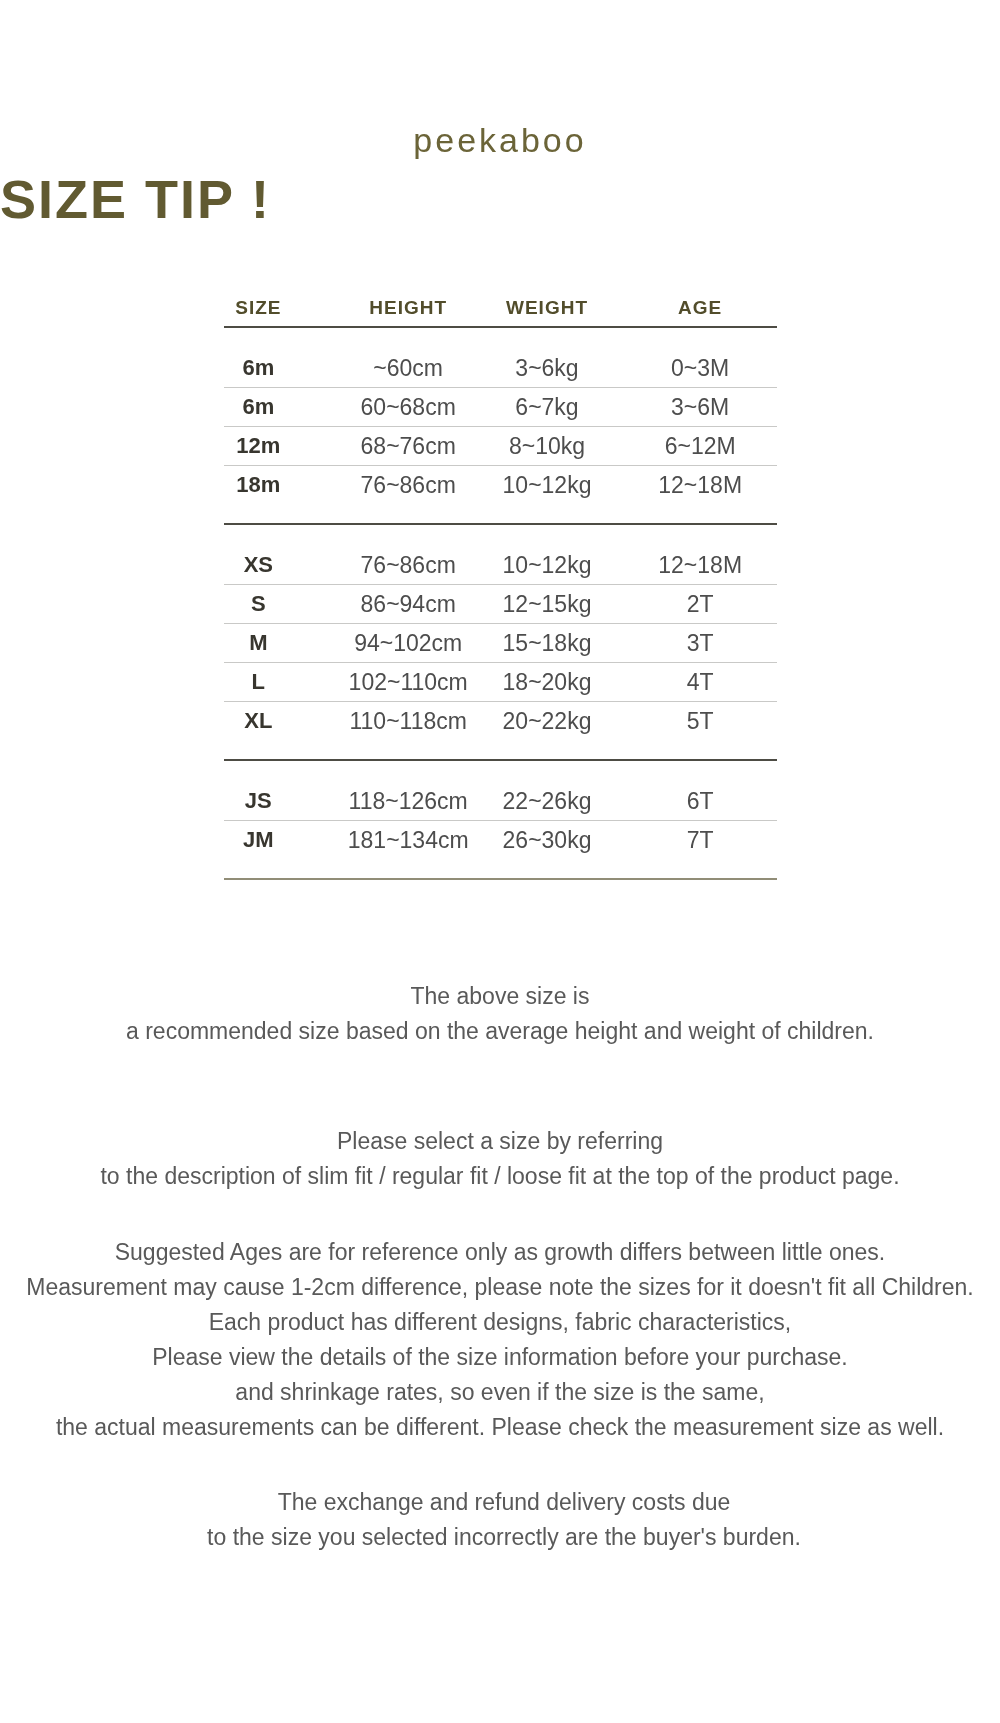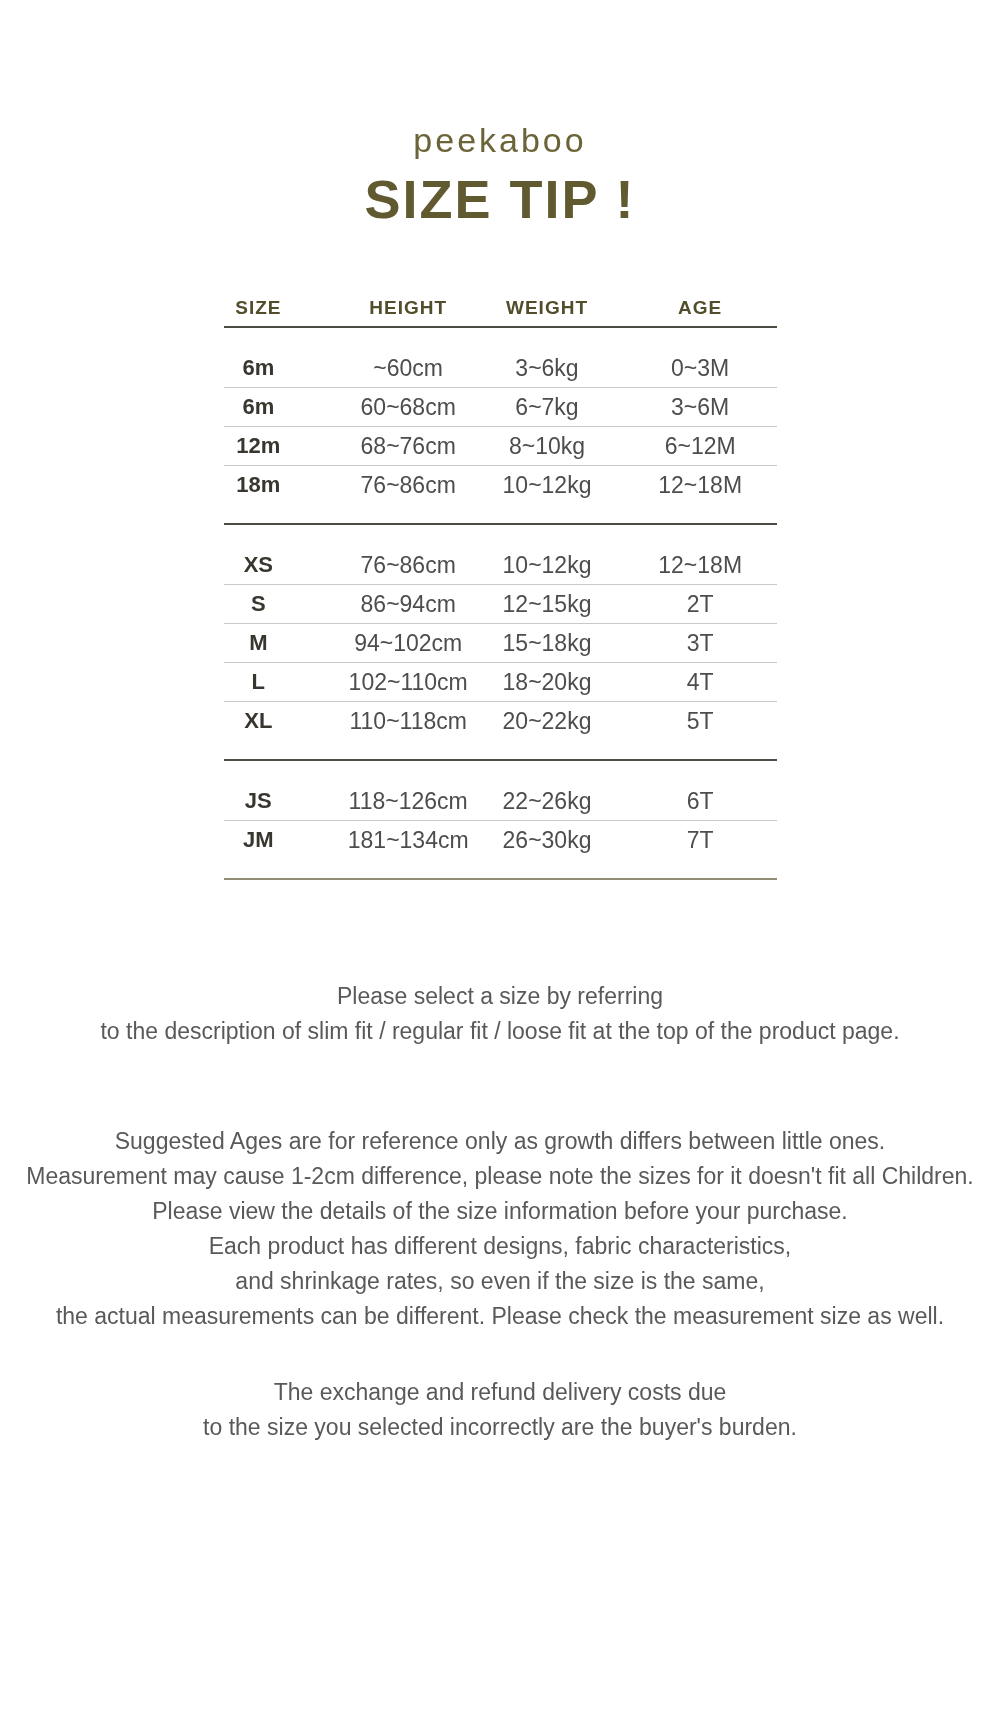--- a/index.html
+++ b/index.html
@@ -14,21 +14,21 @@
     position:relative;width:1000px;height:1723px;margin:0 auto;
     background:var(--bg);overflow:hidden;
   }
   
   .brand-logo{
     padding-top:120px;text-align:center;
     font-size:34px;line-height:40px;font-weight:normal;
     letter-spacing:3px;color:var(--brand);
   }
   .page-title{
-    margin:10px 0 0 0;text-align:center;
+    margin:10px 0 0 0;text-align:left;
     font-size:54px;line-height:58px;font-weight:bold;
     letter-spacing:2px;color:var(--title);
   }
   
   .size-table{width:553px;margin:62px auto 0 auto;}
   .thead{
     position:relative;height:36px;
     border-bottom:2px solid var(--heavy_line);
   }
   .thead .cell{
@@ -140,28 +140,32 @@
       <span class="cell c1">181~134cm</span>
       <span class="cell c2">26~30kg</span>
       <span class="cell c3">7T</span>
     </div>
         </div>
       </div>
   </section>
 
   <section class="notes" id="notes">
       <p class="note-block">
+        <span class="note-line">The above size is</span>
+        <span class="note-line">a recommended size based on the average height and weight of children.</span>
+      </p>
+      <p class="note-block">
         <span class="note-line">Please select a size by referring</span>
         <span class="note-line">to the description of slim fit / regular fit / loose fit at the top of the product page.</span>
       </p>
       <p class="note-block">
         <span class="note-line">Suggested Ages are for reference only as growth differs between little ones.</span>
         <span class="note-line">Measurement may cause 1-2cm difference, please note the sizes for it doesn't fit all Children.</span>
+        <span class="note-line">Each product has different designs, fabric characteristics,</span>
         <span class="note-line">Please view the details of the size information before your purchase.</span>
-        <span class="note-line">Each product has different designs, fabric characteristics,</span>
         <span class="note-line">and shrinkage rates, so even if the size is the same,</span>
         <span class="note-line">the actual measurements can be different. Please check the measurement size as well.</span>
       </p>
       <p class="note-block">
         <span class="note-line">The exchange and refund delivery costs due</span>
         <span class="note-line">to the size you selected incorrectly are the buyer's burden.</span>
       </p>
     </section>
 
 </div>

